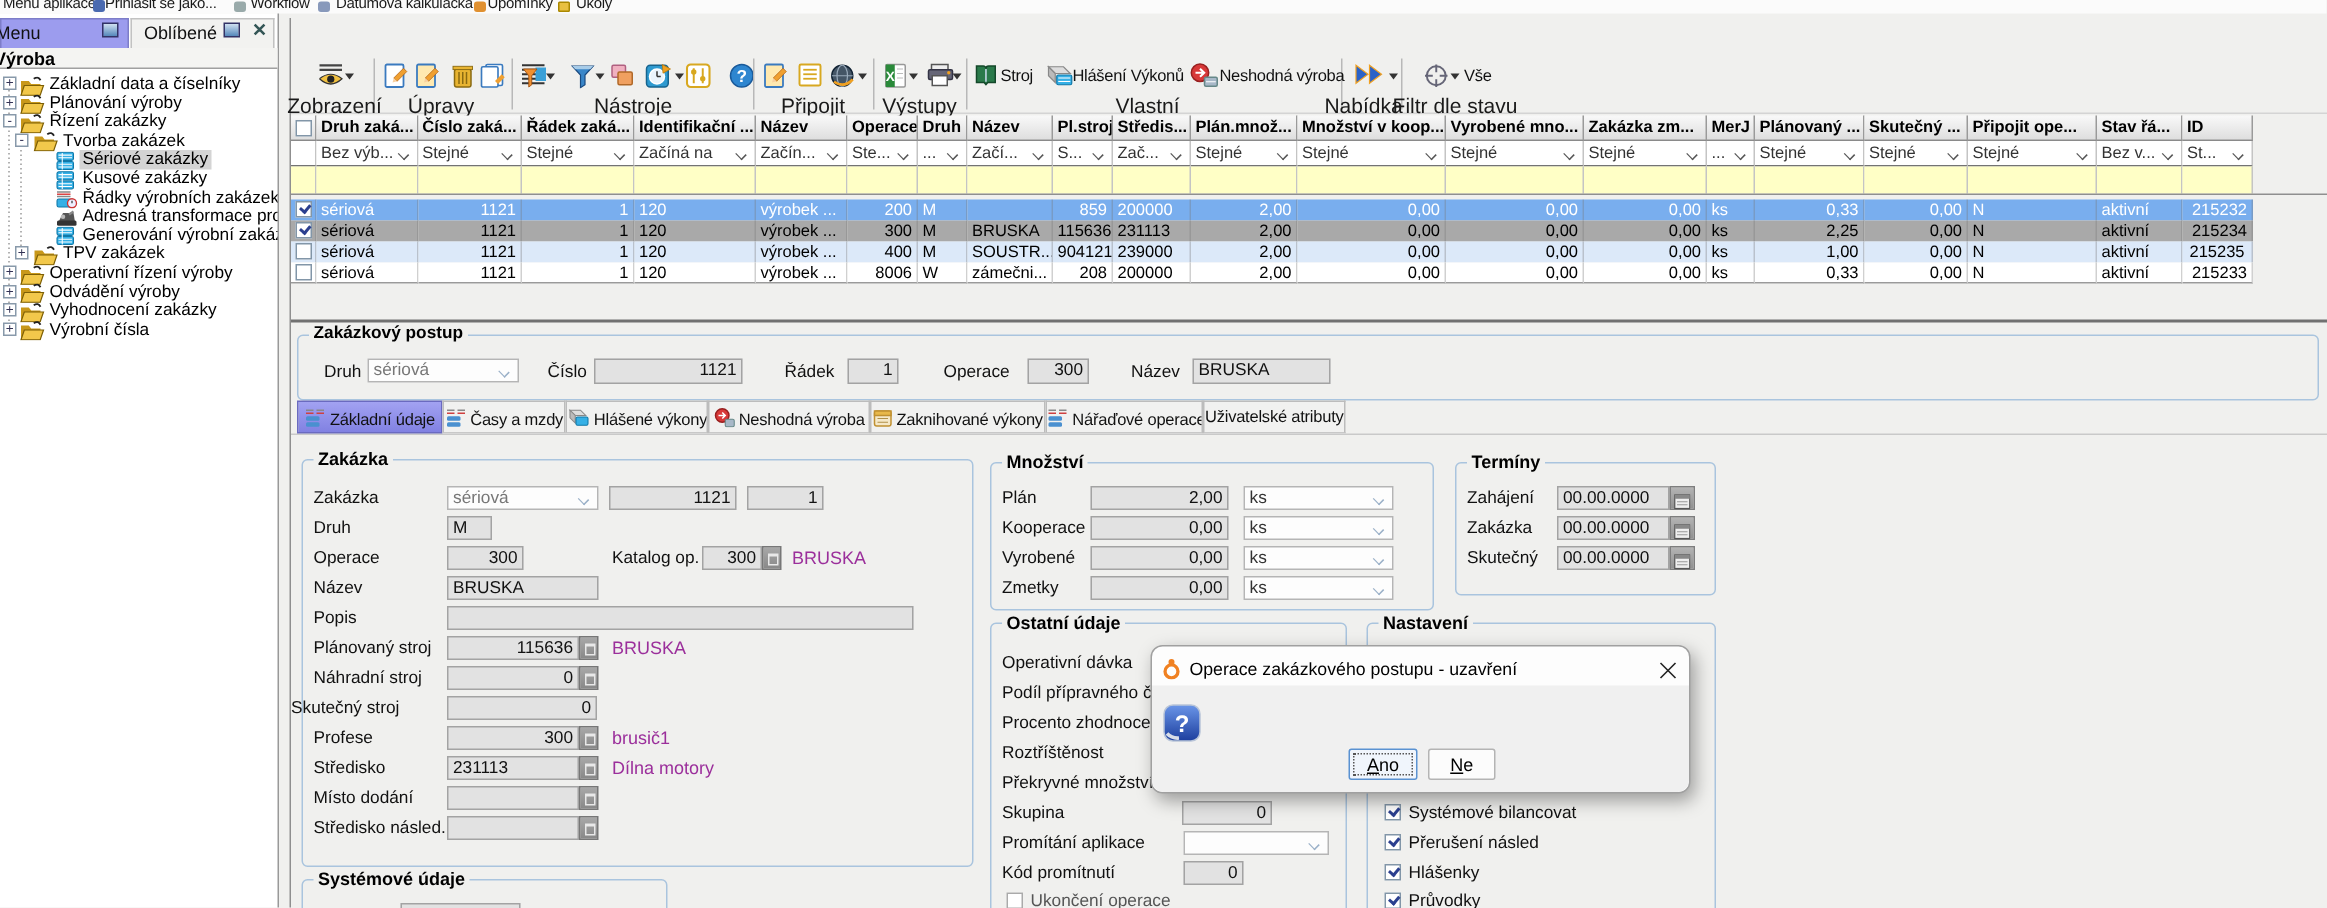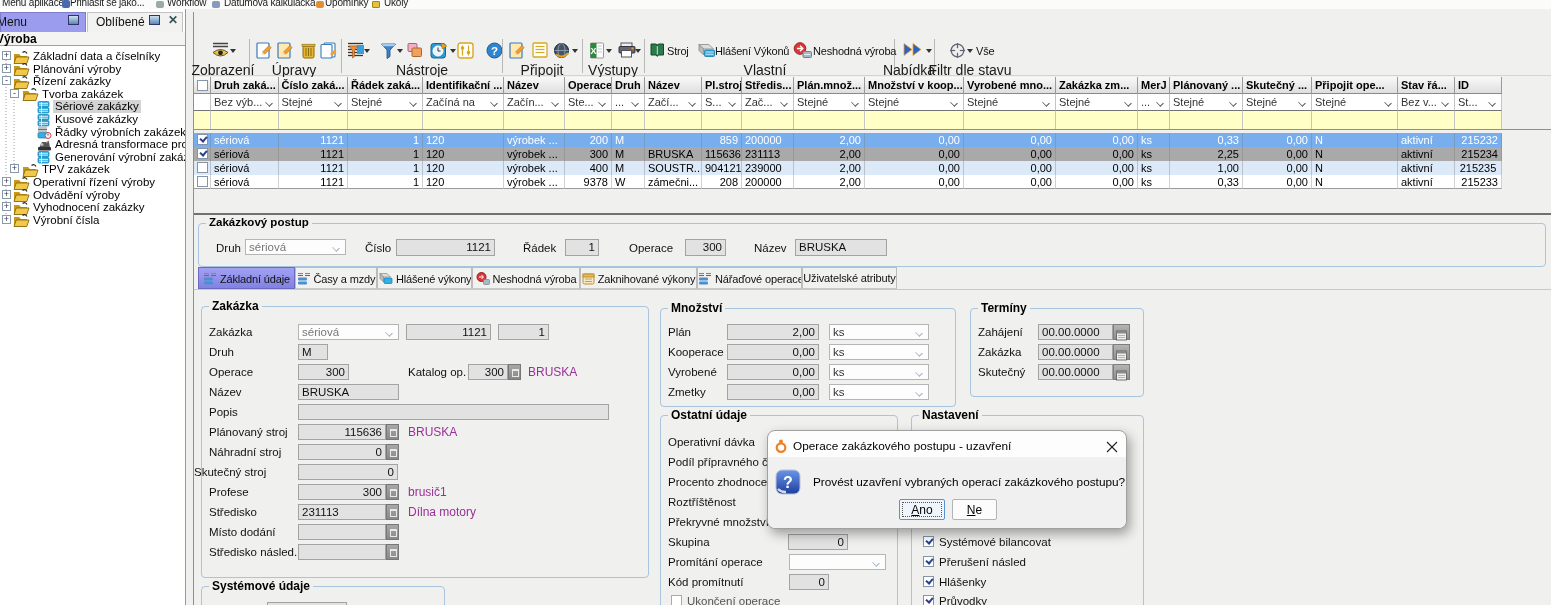--- a/index.html
+++ b/index.html
@@ -499,21 +499,21 @@
   <div class="dc" style="left:1118px;top:149px;width:86px;background:#dce9f9;color:#000;">N</div>
   <div class="dc" style="left:1204px;top:149px;width:57px;background:#dce9f9;color:#000;">aktivní</div>
   <div class="dc" style="left:1261px;top:149px;width:47px;background:#dce9f9;color:#000;text-align:center;">215235</div>
   <span class="cb" style="left:3px;top:150px"></span>
   <div class="dc" style="left:0px;top:163px;width:17px;background:#ffffff;color:#000;border-bottom:1px solid #9a9a9a;"></div>
   <div class="dc" style="left:17px;top:163px;width:67.5px;background:#ffffff;color:#000;border-bottom:1px solid #9a9a9a;">sériová</div>
   <div class="dc" style="left:84.5px;top:163px;width:69.5px;background:#ffffff;color:#000;text-align:right;border-bottom:1px solid #9a9a9a;">1121</div>
   <div class="dc" style="left:154px;top:163px;width:75px;background:#ffffff;color:#000;text-align:right;border-bottom:1px solid #9a9a9a;">1</div>
   <div class="dc" style="left:229px;top:163px;width:81px;background:#ffffff;color:#000;border-bottom:1px solid #9a9a9a;">120</div>
   <div class="dc" style="left:310px;top:163px;width:61px;background:#ffffff;color:#000;border-bottom:1px solid #9a9a9a;">výrobek ...</div>
-  <div class="dc" style="left:371px;top:163px;width:47px;background:#ffffff;color:#000;text-align:right;border-bottom:1px solid #9a9a9a;">9378</div>
+  <div class="dc" style="left:371px;top:163px;width:47px;background:#ffffff;color:#000;text-align:right;border-bottom:1px solid #9a9a9a;">8006</div>
   <div class="dc" style="left:418px;top:163px;width:33px;background:#ffffff;color:#000;border-bottom:1px solid #9a9a9a;">W</div>
   <div class="dc" style="left:451px;top:163px;width:57px;background:#ffffff;color:#000;border-bottom:1px solid #9a9a9a;">zámečni...</div>
   <div class="dc" style="left:508px;top:163px;width:40px;background:#ffffff;color:#000;text-align:right;border-bottom:1px solid #9a9a9a;">208</div>
   <div class="dc" style="left:548px;top:163px;width:52px;background:#ffffff;color:#000;border-bottom:1px solid #9a9a9a;">200000</div>
   <div class="dc" style="left:600px;top:163px;width:71px;background:#ffffff;color:#000;text-align:right;border-bottom:1px solid #9a9a9a;">2,00</div>
   <div class="dc" style="left:671px;top:163px;width:99px;background:#ffffff;color:#000;text-align:right;border-bottom:1px solid #9a9a9a;">0,00</div>
   <div class="dc" style="left:770px;top:163px;width:92px;background:#ffffff;color:#000;text-align:right;border-bottom:1px solid #9a9a9a;">0,00</div>
   <div class="dc" style="left:862px;top:163px;width:82px;background:#ffffff;color:#000;text-align:right;border-bottom:1px solid #9a9a9a;">0,00</div>
   <div class="dc" style="left:944px;top:163px;width:32px;background:#ffffff;color:#000;border-bottom:1px solid #9a9a9a;">ks</div>
   <div class="dc" style="left:976px;top:163px;width:73px;background:#ffffff;color:#000;text-align:right;border-bottom:1px solid #9a9a9a;">0,33</div>
@@ -693,21 +693,21 @@
             <line x1="2" y1="5.5" x2="9" y2="5.5"></line>
             <line x1="2" y1="7.5" x2="9" y2="7.5"></line>
           </g>
         </svg></div>
   <span class="lbl" style="left:474px;top:424px">Operativní dávka</span>
   <span class="lbl" style="left:474px;top:444px">Podíl přípravného času</span>
   <span class="lbl" style="left:474px;top:464px">Procento zhodnocení</span>
   <span class="lbl" style="left:474px;top:484px">Roztříštěnost</span>
   <span class="lbl" style="left:474px;top:504px">Překryvné množství</span>
   <span class="lbl" style="left:474px;top:524px">Skupina</span>
-  <span class="lbl" style="left:474px;top:544px">Promítání operace</span>
+  <span class="lbl" style="left:474px;top:544px">Promítání aplikace</span>
   <span class="lbl" style="left:474px;top:564px">Kód promítnutí</span>
   <div class="fld r" style="left:594px;top:522px;width:60px;height:16px">0</div>
   <div class="ddw" style="left:595px;top:542px;width:97px">
         <span class="chv" style="top:5px;border-color:#9ab0c8"></span>
       </div>
   <div class="fld r" style="left:595px;top:562px;width:40px;height:16px">0</div>
   <span class="cb" style="left:477px;top:583px;border-color:#aaa"></span>
   <span class="lbl" style="left:493px;top:583px;color:#555">Ukončení operace</span>
   <span class="cb on" style="left:729px;top:524px"></span>
   <span class="lbl" style="left:745px;top:524px">Systémové bilancovat</span>
@@ -736,16 +736,15 @@
       <defs>
         <linearGradient id="qg" x1="0" y1="0" x2="0" y2="1">
           <stop offset="0" stop-color="#6a95e8"></stop>
           <stop offset="1" stop-color="#1d3f9e"></stop>
         </linearGradient>
       </defs>
       <rect x="1" y="1" width="24" height="24" rx="6" fill="url(#qg)" stroke="#b8c4d8"></rect>
       <path d="M3 20 a 10 10 0 0 0 8 3" stroke="#d8dde8" stroke-width="2.5" fill="none"></path>
       <text x="13" y="19" font-size="16" font-weight="bold" fill="#fff" text-anchor="middle" font-family="Liberation Sans">?</text>
     </svg>
- <span style="position:absolute;left:45px;top:44px;font-size:11.8px;color:#000;white-space:nowrap">Provést uzavření vybraných operací zakázkového postupu?</span>
  <div style="position:absolute;left:131px;top:68px;width:46px;height:21px;background:#f0f5fc;border:1px solid #5a92d2;border-radius:2px;outline:1px dotted #555;outline-offset:-4px;text-align:center;font-size:12px;padding-top:3px"><u>A</u>no</div>
  <div style="position:absolute;left:184px;top:68px;width:45px;height:21px;background:#fcfcfc;border:1px solid #b4b4b4;border-radius:2px;text-align:center;font-size:12px;padding-top:3px"><u>N</u>e</div>
 </div>
 
 </body></html>

